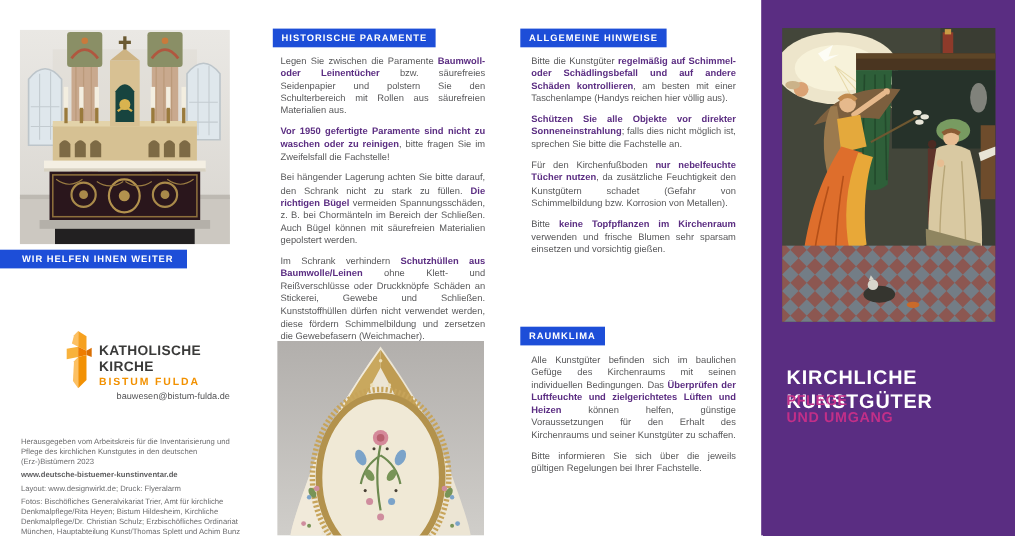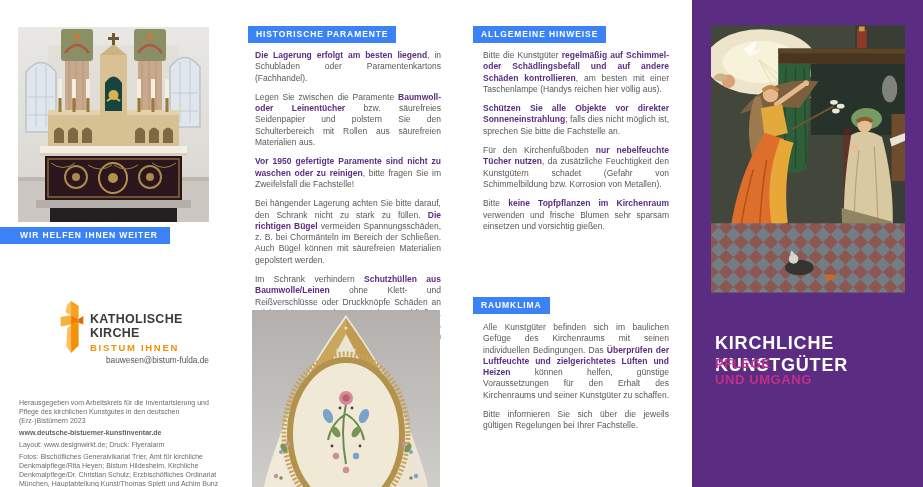--- a/index.html
+++ b/index.html
@@ -1,19 +1,19 @@
 <!DOCTYPE html>
 <html lang="de"><head>
 <meta charset="utf-8">
 <style>
   html,body{margin:0;padding:0;background:#ffffff;}
   .page{position:relative;width:923px;height:487px;background:#ffffff;overflow:hidden;
         font-family:"Liberation Sans",sans-serif;}
   
-  .bar{position:absolute;top:26px;height:17px;line-height:17px;background:#3b82f6;color:#fff;
+  .bar{position:absolute;top:26px;height:17px;line-height:17px;background:#1d4ed8;color:#fff;
        font-weight:bold;font-size:8.5px;letter-spacing:0.9px;padding:0 8px;white-space:nowrap;}
   .bar-mid{left:248px;}
   .bar-right{left:473px;}
   .bar-raumklima{left:473px;top:297px;}
   .bar-left{left:0;top:227px;padding-left:20px;padding-right:12px;}
   
   .body-col{position:absolute;font-size:8.5px;line-height:11.3px;color:#58585a;text-align:justify;}
   .mid-col{left:255px;top:50px;width:186px;}
   .right-col-1{left:483px;top:50px;width:186px;}
   .right-col-2{left:483px;top:322px;width:186px;}
@@ -159,37 +159,36 @@
       <polygon points="11,1 11,16 5,13 7,5" fill="#fcc063"></polygon>
       <polygon points="0,18 11,16 11,26 0,28" fill="#f8b23c"></polygon>
       <polygon points="19,20 24,17 24,26 19,24" fill="#d96f04"></polygon>
       <polygon points="11,16 19,20 19,24 11,26" fill="#ee7d00"></polygon>
       <polygon points="11,26 19,24 19,48 11,56" fill="#f29104"></polygon>
       <polygon points="11,26 11,56 6,49 7,30" fill="#fcc063"></polygon>
     </svg>
     <div class="logo-text">
       <div class="logo-name">KATHOLISCHE</div>
       <div class="logo-name">KIRCHE</div>
-      <div class="logo-bistum">BISTUM IHNEN</div>
+      <div class="logo-bistum">BISTUM FULDA</div>
     </div>
   </div>
 
   <div class="email">bauwesen@bistum-fulda.de</div>
 
   <div class="imprint">
       <p class="para"><span>Herausgegeben vom Arbeitskreis für die Inventarisierung und Pflege des kirchlichen Kunstgutes in den deutschen (Erz-)Bistümern 2023</span></p>
       <p class="para"><span class="hl">www.deutsche-bistuemer-kunstinventar.de</span></p>
       <p class="para"><span>Layout: www.designwirkt.de; Druck: Flyeralarm</span></p>
       <p class="para"><span>Fotos: Bischöfliches Generalvikariat Trier, Amt für kirchliche Denkmalpflege/Rita Heyen; Bistum Hildesheim, Kirchliche Denkmalpflege/Dr. Christian Schulz; Erzbischöfliches Ordinariat München, Hauptabteilung Kunst/Thomas Splett und Achim Bunz</span></p>
     </div>
 
   <div class="bar bar-mid">HISTORISCHE PARAMENTE</div>
 
   <div class="body-col mid-col">
-      <p class="para"><span class="hl">Die Lagerung erfolgt am besten liegend</span><span>, in Schubladen oder Paramentenkartons (Fachhandel).</span></p>
       <p class="para"><span>Legen Sie zwischen die Paramente </span><span class="hl">Baumwoll- oder Leinentücher</span><span> bzw. säurefreies Seidenpapier und polstern Sie den Schulterbereich mit Rollen aus säurefreien Materialien aus.</span></p>
       <p class="para"><span class="hl">Vor 1950 gefertigte Paramente sind nicht zu waschen oder zu reinigen</span><span>, bitte fragen Sie im Zweifelsfall die Fachstelle!</span></p>
       <p class="para"><span>Bei hängender Lagerung achten Sie bitte darauf, den Schrank nicht zu stark zu füllen. </span><span class="hl">Die richtigen Bügel</span><span> vermeiden Spannungsschäden, z. B. bei Chormänteln im Bereich der Schließen. Auch Bügel können mit säurefreien Materialien gepolstert werden.</span></p>
       <p class="para"><span>Im Schrank verhindern </span><span class="hl">Schutzhüllen aus Baumwolle/Leinen</span><span> ohne Klett- und Reißverschlüsse oder Druckknöpfe Schäden an Stickerei, Gewebe und Schließen. Kunststoffhüllen dürfen nicht verwendet werden, diese fördern Schimmelbildung und zersetzen die Gewebefasern (Weichmacher).</span></p>
     </div>
 
   <svg class="chasuble-photo" viewBox="0 0 188 177">
     <defs>
       <linearGradient id="chbg" x1="0" y1="0" x2="0" y2="1">
         <stop offset="0" stop-color="#b2afac"></stop>

